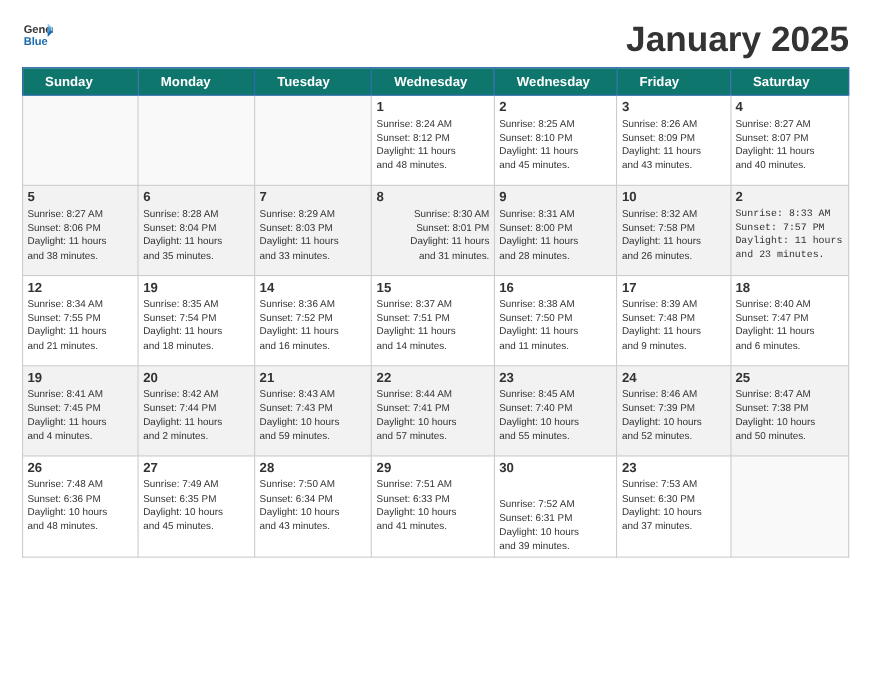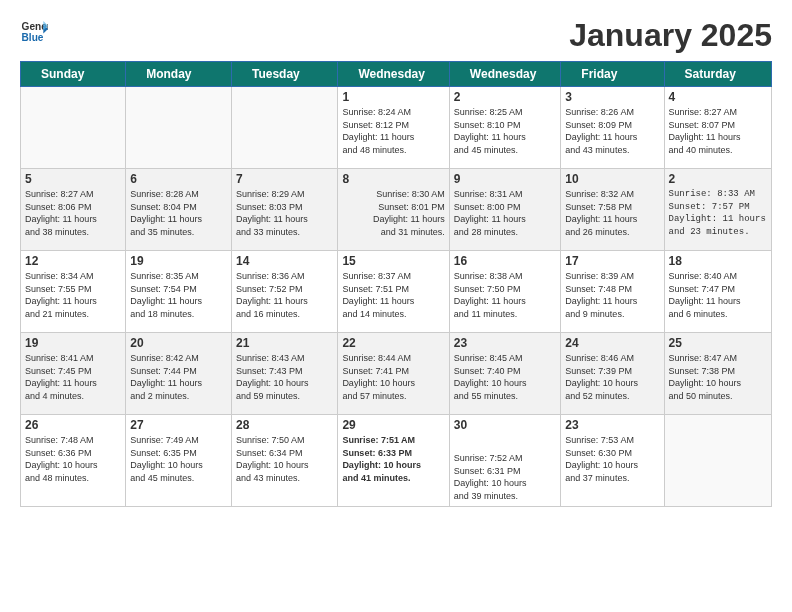--- a/index.html
+++ b/index.html
@@ -321,21 +321,21 @@
           </td>
           <td>
             <span class="day-num">28</span>
             <div class="day-info" style="white-space: pre-line;">Sunrise: 7:50 AM
 Sunset: 6:34 PM
 Daylight: 10 hours
 and 43 minutes.</div>
           </td>
           <td>
             <span class="day-num">29</span>
-            <div class="day-info" style="white-space: pre-line; font-weight: bold;">Sunrise: 7:51 AM
+            <div class="day-info" style="white-space: pre-line;">Sunrise: 7:51 AM
 Sunset: 6:33 PM
 Daylight: 10 hours
 and 41 minutes.</div>
           </td>
           <td>
             <span class="day-num">30</span>
             <div class="day-info" style="white-space: pre-line; margin-top: 20px;">Sunrise: 7:52 AM
 Sunset: 6:31 PM
 Daylight: 10 hours
 and 39 minutes.</div>

